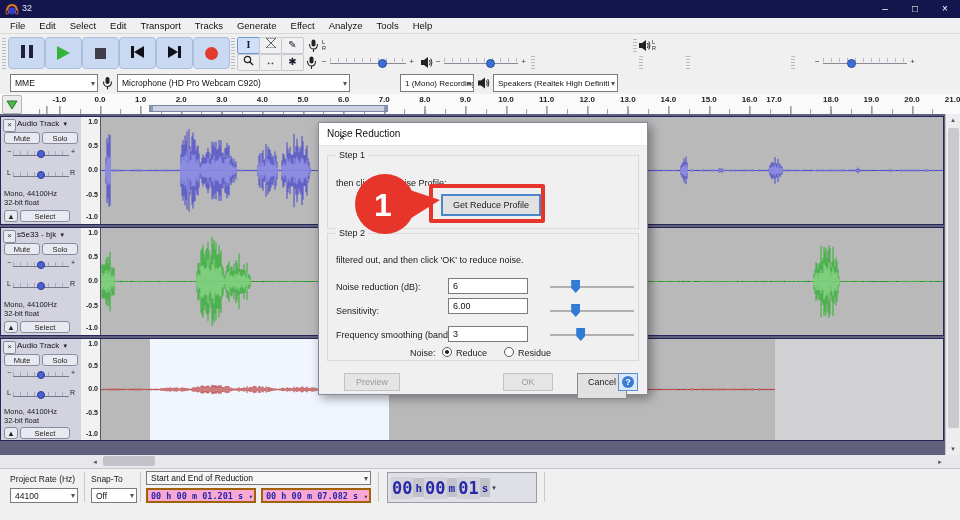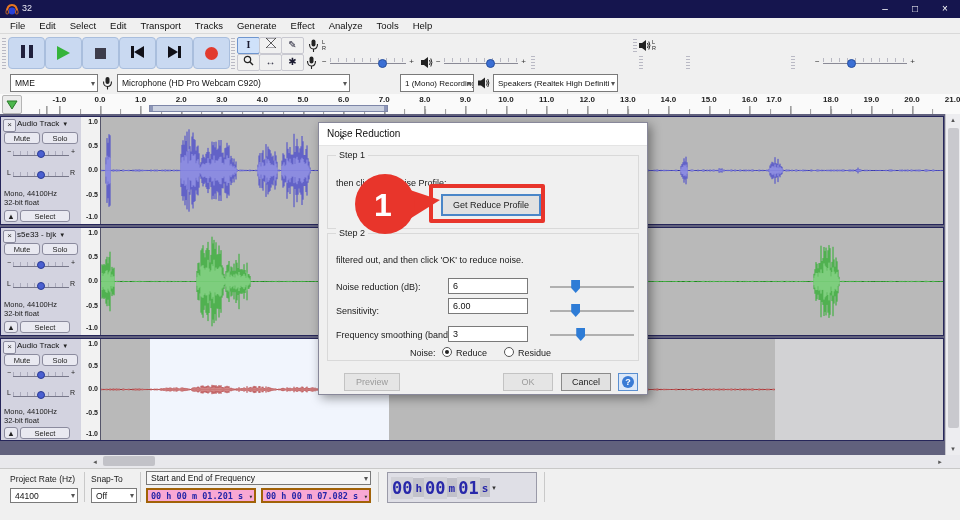--- a/index.html
+++ b/index.html
@@ -605,21 +605,21 @@
     <span class="sarrow" style="left:933px;top:3px">▸</span>
   </div>
 
   <div class="abs seltoolbar">
     <span class="slabel" style="left:10px;top:5px">Project Rate (Hz)</span>
     <div class="combo" style="left:10px;top:19px;width:68px;height:15px;line-height:14px"><span>44100</span><span class="chev">▾</span></div>
     <div class="vsep" style="left:84px"></div>
     <span class="slabel" style="left:91px;top:5px">Snap-To</span>
     <div class="combo" style="left:91px;top:19px;width:46px;height:15px;line-height:14px"><span>Off</span><span class="chev">▾</span></div>
     <div class="vsep" style="left:140px"></div>
-    <div class="combo" style="left:146px;top:2px;width:225px;height:14px;line-height:13px;background:#f6f6f6"><span>Start and End of Frequency</span><span class="chev">▾</span></div>
+    <div class="combo" style="left:146px;top:2px;width:225px;height:14px;line-height:13px;background:#f6f6f6"><span>Start and End of Reduction</span><span class="chev">▾</span></div>
     <div class="timefield" style="left:146px"><span>00 h 00 m 01.201 s</span><span class="tfdrop">▾</span></div>
     <div class="timefield" style="left:261px"><span>00 h 00 m 07.082 s</span><span class="tfdrop">▾</span></div>
     <div class="vsep" style="left:378px"></div>
     <div class="bigtime" id="bigtime">
         <span class="bt-d">00</span>
         <span class="bt-u">h</span>
         <span class="bt-d">00</span>
         <span class="bt-u">m</span>
         <span class="bt-d">01</span>
         <span class="bt-u">s</span>
@@ -668,21 +668,21 @@
 
       <span class="dtext" style="left:82px;top:114px">Noise:</span>
       <span class="radio on" style="left:114px;top:113px"></span>
       <span class="dtext" style="left:128px;top:114px">Reduce</span>
       <span class="radio" style="left:176px;top:113px"></span>
       <span class="dtext" style="left:190px;top:114px">Residue</span>
     </div>
 
     <span class="dbtn disabled" style="left:25px;top:250px;width:56px;height:18px;line-height:16px">Preview</span>
     <span class="dbtn disabled" style="left:184px;top:250px;width:50px;height:18px;line-height:16px">OK</span>
-    <span class="dbtn" style="left:242px;top:250px;width:50px;height:18px;line-height:16px">Cancel</span>
+    <span class="dbtn" style="left:258px;top:250px;width:50px;height:26px;line-height:16px">Cancel</span>
     <span class="helpbtn" style="left:299px;top:250px">
         <i>?</i>
       </span>
   </div>
 
   <div class="abs ann-rect" style="border-color: rgb(232, 53, 43);"></div>
   <svg class="abs ann-pin" width="92" height="72" viewBox="0 0 92 72">
     <polygon points="52,20 88,32 56,52" fill="#e8352b"></polygon>
     <circle cx="33" cy="36" r="30" fill="#e8352b"></circle>
     <text id="pin-label" x="31" y="48" text-anchor="middle" font-family="Liberation Sans, sans-serif" font-size="32" font-weight="bold" fill="#ffffff">1</text>

